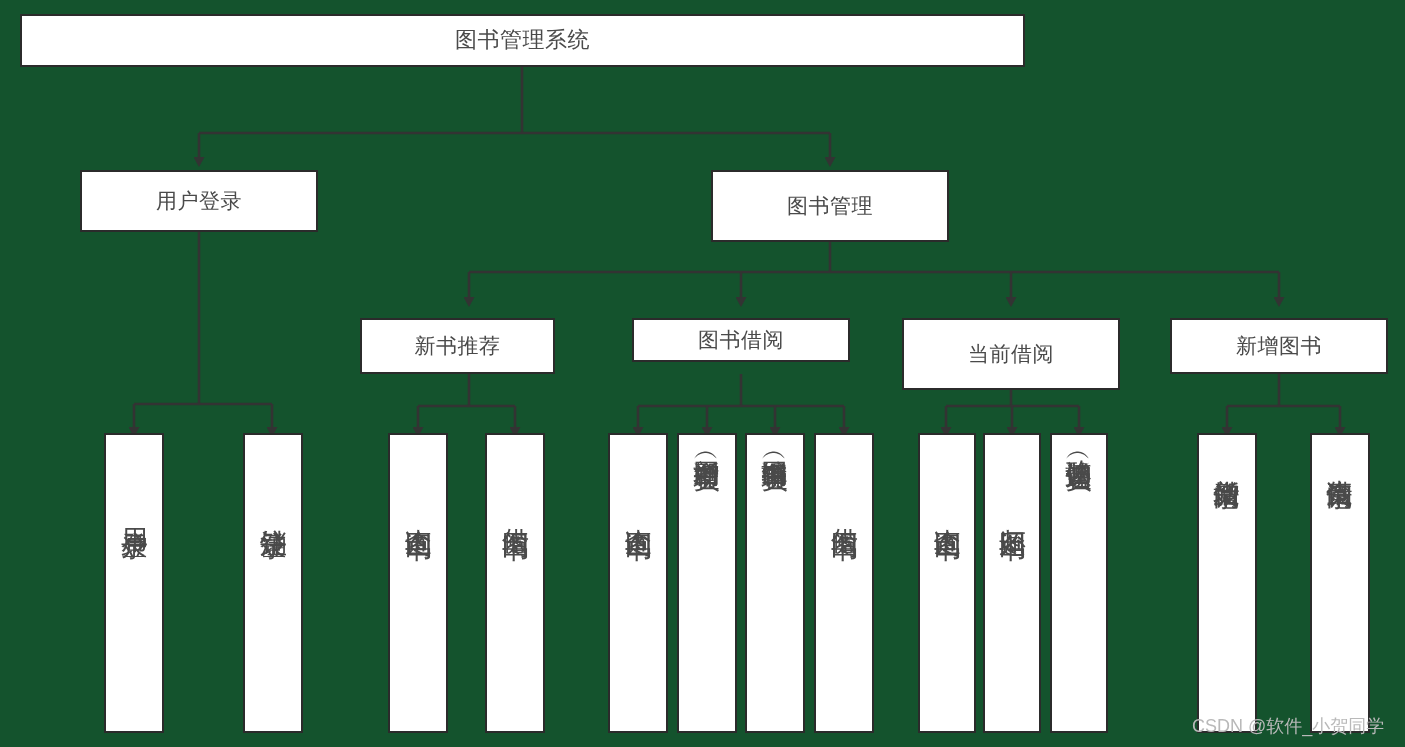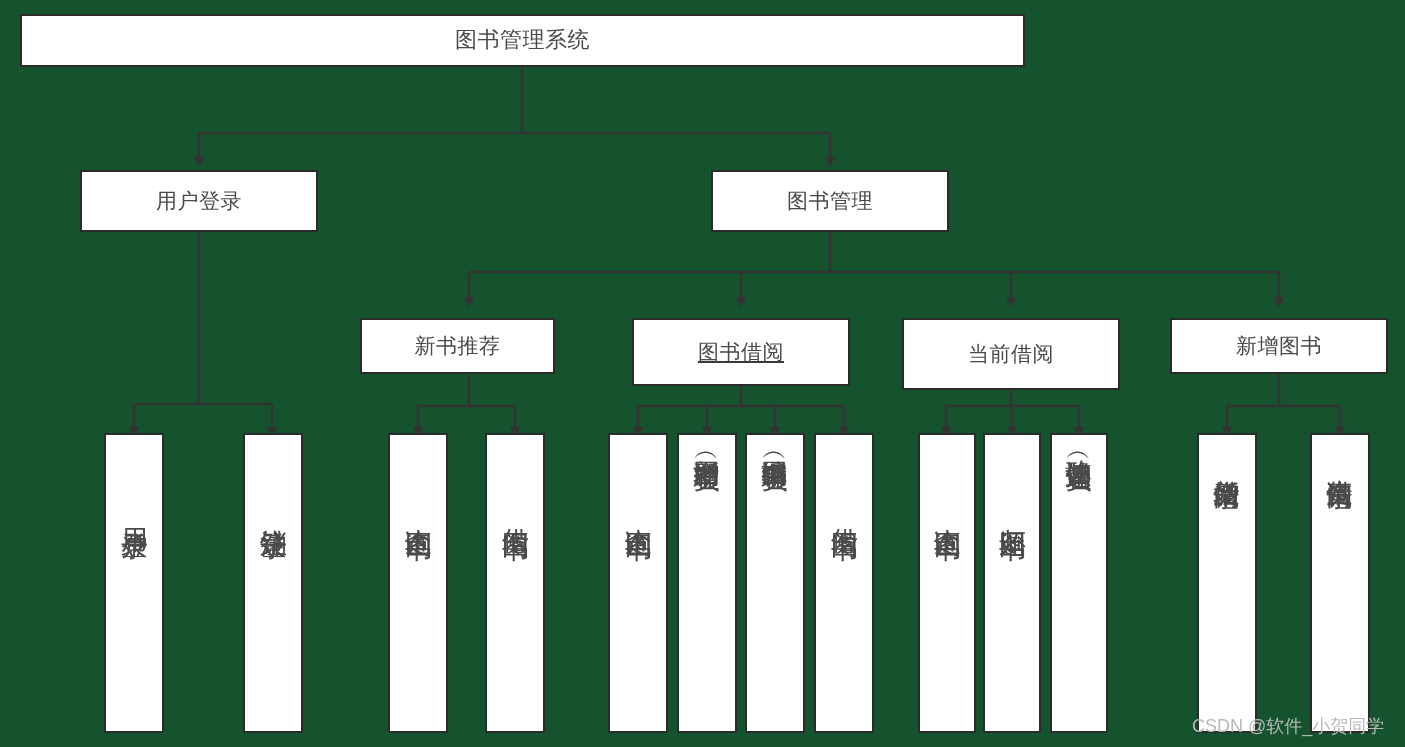--- a/index.html
+++ b/index.html
@@ -133,28 +133,28 @@
     </g>
   </svg>
 
   <div class="node h root" style="left:20px; top:14px; width:1005px; height:53px;">
     <span class="lbl">图书管理系统</span>
   </div>
 
   <div class="node h" style="left:80px; top:170px; width:238px; height:62px;">
     <span class="lbl">用户登录</span>
   </div>
-  <div class="node h" style="left:711px; top:170px; width:238px; height:62px;">
+  <div class="node h" style="left:711px; top:170px; width:238px; height:72px;">
     <span class="lbl">图书管理</span>
   </div>
 
   <div class="node h" style="left:360px; top:318px; width:195px; height:56px;">
     <span class="lbl">新书推荐</span>
   </div>
-  <div class="node h" style="left:632px; top:318px; width:218px; height:68px;text-decoration:underline;">
+  <div class="node h" style="left:632px; top:318px; width:218px; height:44px;">
     <span class="lbl">图书借阅</span>
   </div>
   <div class="node h" style="left:902px; top:318px; width:218px; height:72px;">
     <span class="lbl">当前借阅</span>
   </div>
   <div class="node h" style="left:1170px; top:318px; width:218px; height:56px;">
     <span class="lbl">新增图书</span>
   </div>
 
   <div class="node v" style="left:104px; top:433px; width:60px; height:300px; padding-top:72px;">

